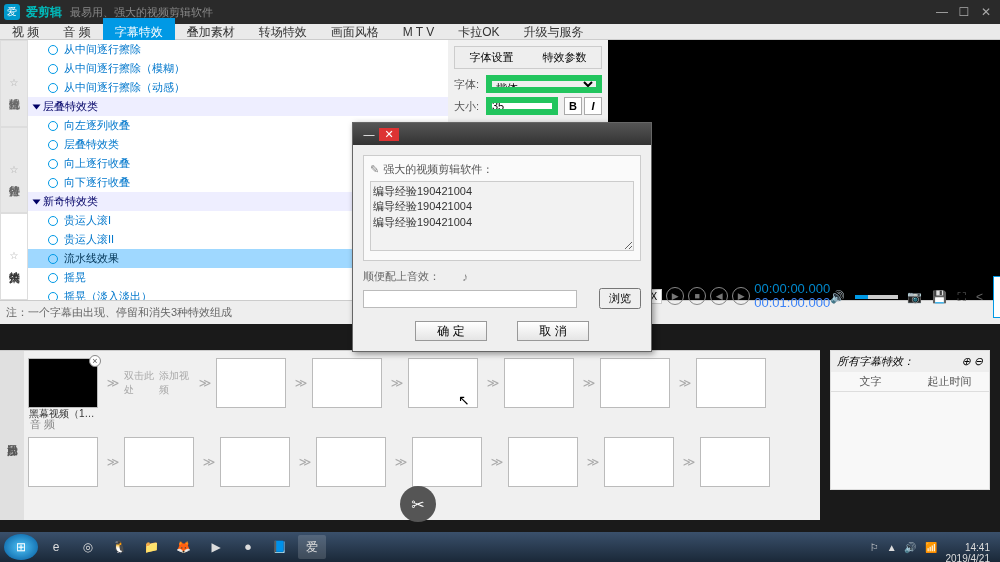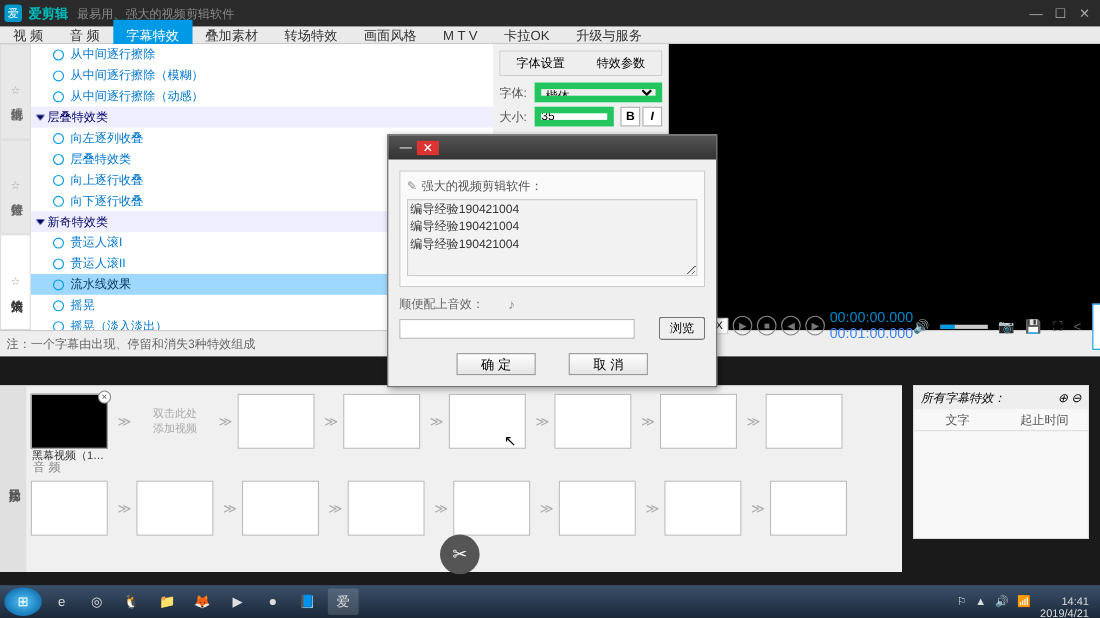--- a/index.html
+++ b/index.html
@@ -69,21 +69,21 @@
 
 .timeline { position:absolute; top:350px; left:0; width:820px; height:170px; background:#f0f0f0; border-top:1px solid #ccc; display:flex;}
 .tl-side { width:24px; background:#e0e0e0; writing-mode:vertical-rl; display:flex; align-items:center; justify-content:center; font-size:11px; color:#555;}
 .tl-body { flex:1; overflow:hidden; padding:4px;}
 .tl-row { display:flex; align-items:center; height:56px; margin-bottom:6px;}
 .clip { width:70px; height:50px; border:1px solid #bbb; background:#fff; margin-right:4px; position:relative;}
 .clip.black { background:#000;}
 .clip .x { position:absolute; top:-4px; right:-4px; width:12px;height:12px;background:#fff;border:1px solid #888;border-radius:50%;font-size:9px;display:flex;align-items:center;justify-content:center;color:#555;}
 .clip-label { font-size:10px; color:#333; position:absolute; bottom:-14px; left:0; width:70px; overflow:hidden; white-space:nowrap;}
 .arrow { width:18px;height:18px;display:flex;align-items:center;justify-content:center;color:#aaa;margin:0 2px;}
-.hint { width:70px;height:50px;color:#aaa;font-size:10px;display:flex;flex-direction:column;align-items:center;justify-content:center;}
+.hint { width:70px;height:50px;color:#aaa;font-size:10px;display:flex;flex-direction:row;align-items:center;justify-content:center;}
 .rowlbl { font-size:11px; color:#888; margin:2px 0 2px 2px;}
 .scissors { position:absolute; bottom:-2px; left:400px; width:36px;height:36px;background:#555;border-radius:50%;display:flex;align-items:center;justify-content:center;color:#fff;font-size:16px;}
 
 
 .dlg { position:absolute; top:122px; left:352px; width:300px; background:#efefef; border:1px solid #666; box-shadow:2px 2px 6px rgba(0,0,0,.4);}
 .dlg-title { height:22px; background:linear-gradient(#555,#333); color:#fff; display:flex; align-items:center; padding:0 6px; font-size:11px;}
 .dlg-title span{flex:1;}
 .dlg-title .db { width:20px; text-align:center; cursor:pointer;}
 .dlg-title .db.x { background:#d33;}
 .dlg-body { padding:10px;}

